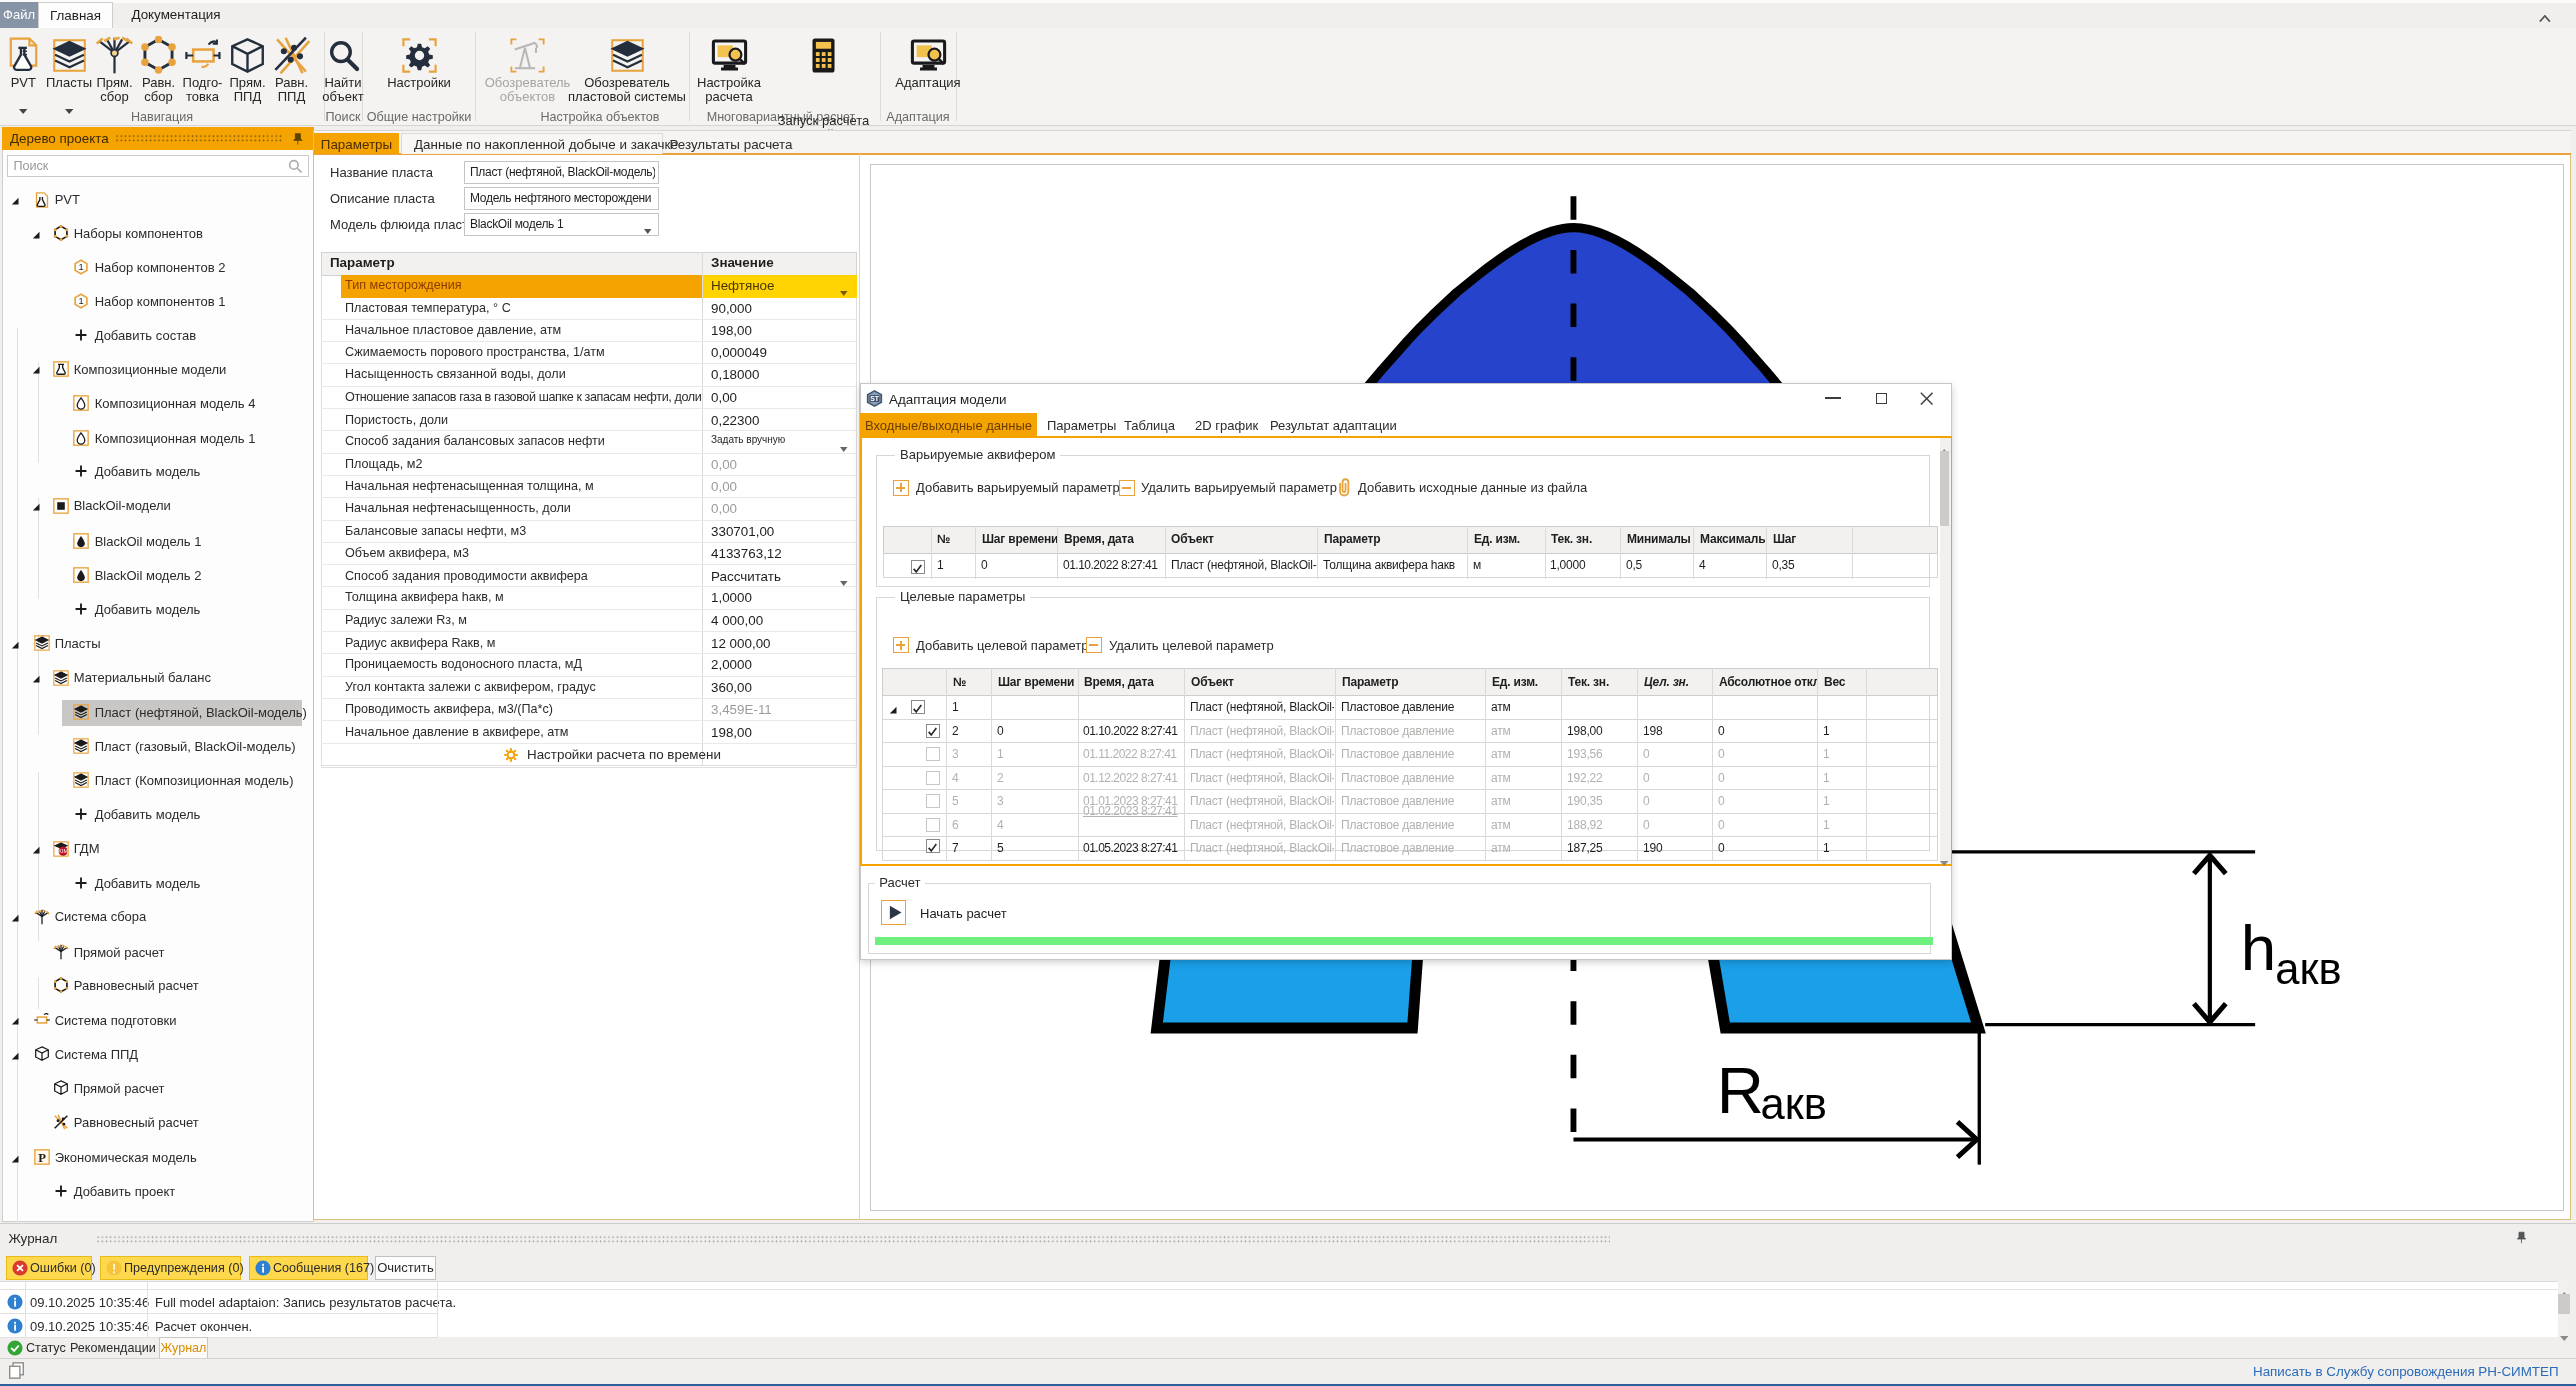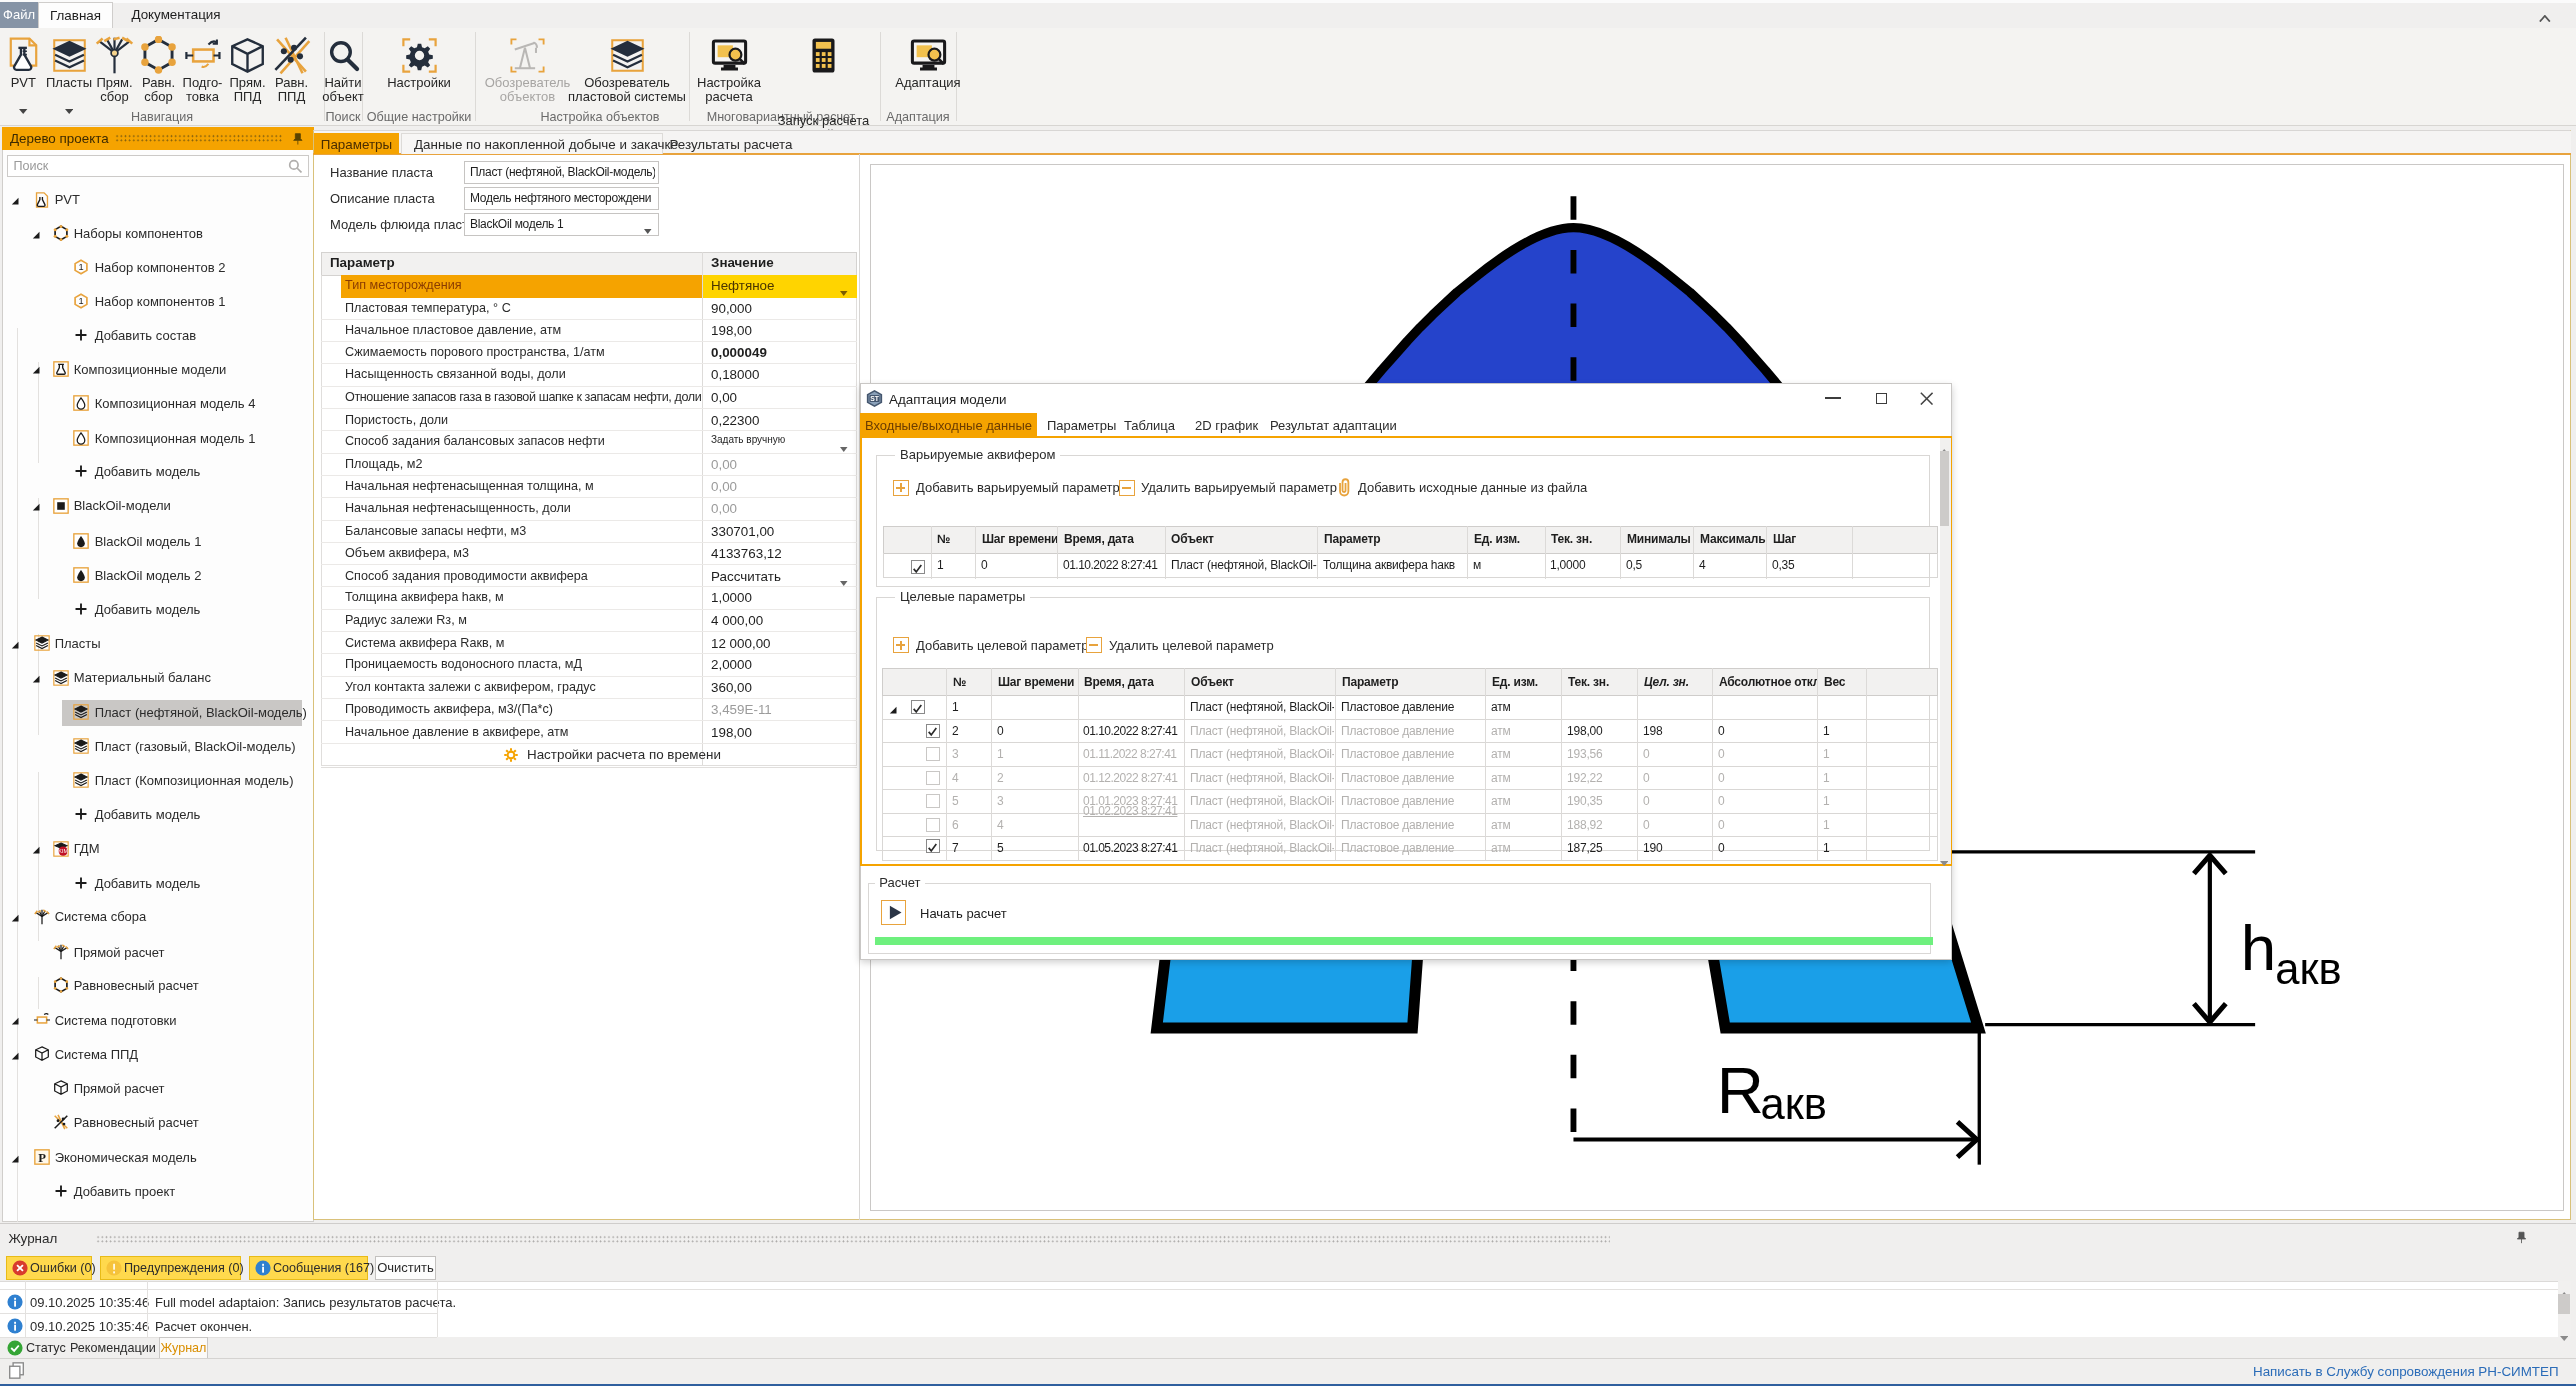--- a/index.html
+++ b/index.html
@@ -558,21 +558,21 @@
         <path d="M0 0 L9 0 L4.5 6 Z" fill="#7a5c00"></path>
       </svg></div>
 <div class="abs" style="left:321px;top:319px;width:536px;height:0.8px;background:#ebe9e7;"></div>
 <div class="abs txt" style="left:345px;top:301px;width:356px;overflow:hidden;font-size:12.6px;letter-spacing:0;color:#2b2b2b;">Пластовая температура, ° C</div>
 <div class="abs txt" style="left:711px;top:301px;font-size:13.4px;color:#1e1e1e;">90,000</div>
 <div class="abs" style="left:321px;top:341px;width:536px;height:0.8px;background:#ebe9e7;"></div>
 <div class="abs txt" style="left:345px;top:323px;width:356px;overflow:hidden;font-size:12.6px;letter-spacing:0;color:#2b2b2b;">Начальное пластовое давление, атм</div>
 <div class="abs txt" style="left:711px;top:323px;font-size:13.4px;color:#1e1e1e;">198,00</div>
 <div class="abs" style="left:321px;top:363px;width:536px;height:0.8px;background:#ebe9e7;"></div>
 <div class="abs txt" style="left:345px;top:345px;width:356px;overflow:hidden;font-size:12.6px;letter-spacing:0;color:#2b2b2b;">Сжимаемость порового пространства, 1/атм</div>
-<div class="abs txt" style="left:711px;top:345px;font-size:13.4px;color:#1e1e1e;font-weight:bold;">0,000049</div>
+<div class="abs txt" style="left:711px;top:345px;font-size:13.4px;color:#1e1e1e;">0,000049</div>
 <div class="abs" style="left:321px;top:386px;width:536px;height:0.8px;background:#ebe9e7;"></div>
 <div class="abs txt" style="left:345px;top:367px;width:356px;overflow:hidden;font-size:12.6px;letter-spacing:0;color:#2b2b2b;">Насыщенность связанной воды, доли</div>
 <div class="abs txt" style="left:711px;top:367px;font-size:13.4px;color:#1e1e1e;">0,18000</div>
 <div class="abs" style="left:321px;top:408px;width:536px;height:0.8px;background:#ebe9e7;"></div>
 <div class="abs txt" style="left:345px;top:390px;width:356px;overflow:hidden;font-size:12.6px;letter-spacing:-0.4px;color:#2b2b2b;">Отношение запасов газа в газовой шапке к запасам нефти, доли</div>
 <div class="abs txt" style="left:711px;top:390px;font-size:13.4px;color:#1e1e1e;">0,00</div>
 <div class="abs" style="left:321px;top:430px;width:536px;height:0.8px;background:#ebe9e7;"></div>
 <div class="abs txt" style="left:345px;top:413px;width:356px;overflow:hidden;font-size:12.6px;letter-spacing:0;color:#2b2b2b;">Пористость, доли</div>
 <div class="abs txt" style="left:711px;top:413px;font-size:13.4px;color:#1e1e1e;">0,22300</div>
 <div class="abs" style="left:321px;top:453px;width:536px;height:0.8px;background:#ebe9e7;"></div>
@@ -602,21 +602,21 @@
 <div class="abs" style="left:840px;top:574px;"><svg width="7.5" height="5" viewBox="0 0 9 6">
         <path d="M0 0 L9 0 L4.5 6 Z" fill="#666"></path>
       </svg></div>
 <div class="abs" style="left:321px;top:609px;width:536px;height:0.8px;background:#ebe9e7;"></div>
 <div class="abs txt" style="left:345px;top:590px;width:356px;overflow:hidden;font-size:12.6px;letter-spacing:0;color:#2b2b2b;">Толщина аквифера hакв, м</div>
 <div class="abs txt" style="left:711px;top:590px;font-size:13.4px;color:#1e1e1e;">1,0000</div>
 <div class="abs" style="left:321px;top:631px;width:536px;height:0.8px;background:#ebe9e7;"></div>
 <div class="abs txt" style="left:345px;top:613px;width:356px;overflow:hidden;font-size:12.6px;letter-spacing:0;color:#2b2b2b;">Радиус залежи Rз, м</div>
 <div class="abs txt" style="left:711px;top:613px;font-size:13.4px;color:#1e1e1e;">4 000,00</div>
 <div class="abs" style="left:321px;top:653px;width:536px;height:0.8px;background:#ebe9e7;"></div>
-<div class="abs txt" style="left:345px;top:636px;width:356px;overflow:hidden;font-size:12.6px;letter-spacing:0;color:#2b2b2b;">Система аквифера Rакв, м</div>
+<div class="abs txt" style="left:345px;top:636px;width:356px;overflow:hidden;font-size:12.6px;letter-spacing:0;color:#2b2b2b;">Радиус аквифера Rакв, м</div>
 <div class="abs txt" style="left:711px;top:636px;font-size:13.4px;color:#1e1e1e;">12 000,00</div>
 <div class="abs" style="left:321px;top:676px;width:536px;height:0.8px;background:#ebe9e7;"></div>
 <div class="abs txt" style="left:345px;top:657px;width:356px;overflow:hidden;font-size:12.6px;letter-spacing:0;color:#2b2b2b;">Проницаемость водоносного пласта, мД</div>
 <div class="abs txt" style="left:711px;top:657px;font-size:13.4px;color:#1e1e1e;">2,0000</div>
 <div class="abs" style="left:321px;top:698px;width:536px;height:0.8px;background:#ebe9e7;"></div>
 <div class="abs txt" style="left:345px;top:680px;width:356px;overflow:hidden;font-size:12.6px;letter-spacing:0;color:#2b2b2b;">Угол контакта залежи с аквифером, градус</div>
 <div class="abs txt" style="left:711px;top:680px;font-size:13.4px;color:#1e1e1e;">360,00</div>
 <div class="abs" style="left:321px;top:720px;width:536px;height:0.8px;background:#ebe9e7;"></div>
 <div class="abs txt" style="left:345px;top:702px;width:356px;overflow:hidden;font-size:12.6px;letter-spacing:0;color:#2b2b2b;">Проводимость аквифера, м3/(Па*с)</div>
 <div class="abs txt" style="left:711px;top:702px;font-size:13.4px;color:#9b9b9b;">3,459E-11</div>

